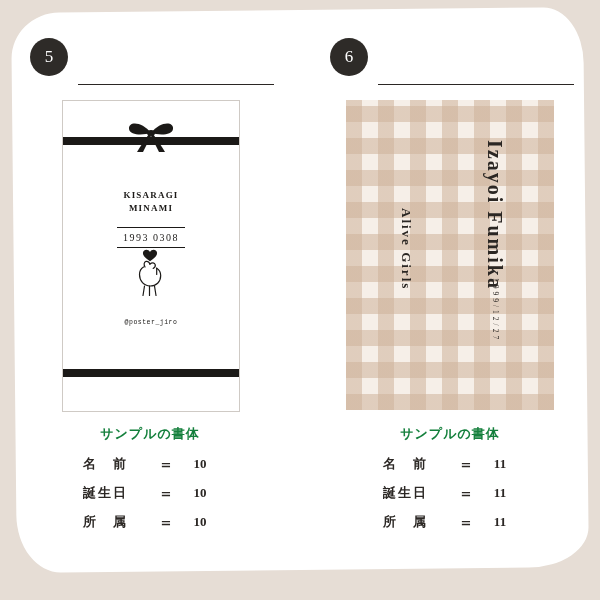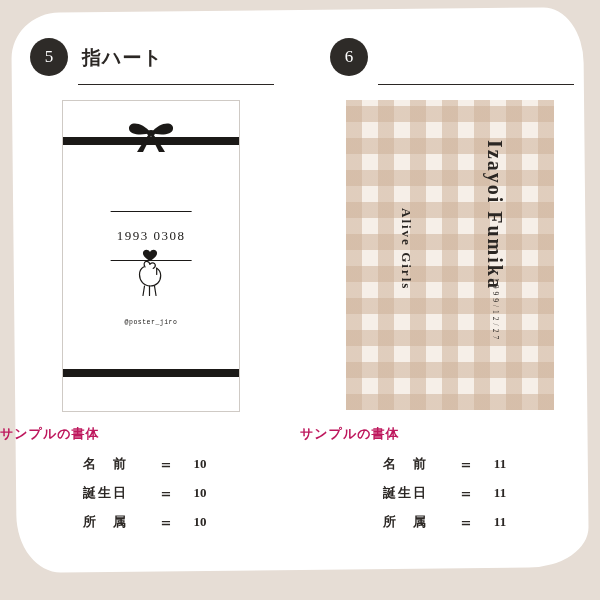--- a/index.html
+++ b/index.html
@@ -59,24 +59,24 @@
   .band-bottom{top:268px;}
   .bow{
     position:absolute;left:50%;top:18px;transform:translateX(-50%);
   }
   .poster-name{
     position:absolute;left:0;width:100%;text-align:center;top:88px;
     font-family:"Liberation Serif", serif;
     font-size:9px;letter-spacing:1.2px;color:#1b1917;line-height:13px;font-weight:700;
   }
   .poster-date{
-    position:absolute;left:50%;transform:translateX(-50%);top:110px;
+    position:absolute;left:50%;transform:translateX(-50%);top:126px;
     border-top:1px solid #1b1917;border-bottom:1px solid #1b1917;
-    padding:16px 6px;font-family:"Liberation Serif", serif;
-    font-size:13px;letter-spacing:1.5px;color:#1b1917;white-space:nowrap;
+    padding:4px 6px;font-family:"Liberation Serif", serif;
+    font-size:10px;letter-spacing:1.5px;color:#1b1917;white-space:nowrap;
   }
   .heart-hand{
     position:absolute;left:50%;transform:translateX(-50%);top:142px;
   }
   .poster-handle{
     position:absolute;left:0;width:100%;text-align:center;top:218px;
     font-family:"Liberation Mono", monospace;
     font-size:6.5px;letter-spacing:.5px;color:#1b1917;
   }
 
@@ -101,22 +101,22 @@
   }
   .v-date{
     right:54px;top:178px;font-size:7.5px;letter-spacing:3px;
   }
   .v-sub{
     left:52px;top:108px;font-size:13px;letter-spacing:2px;font-weight:700;
   }
 
   
   .spec-title{
-    position:absolute;left:0;width:100%;text-align:left;top:425px;
-    font-size:13px;color:#be185d;font-family:"DejaVu Sans", sans-serif;font-weight:700;
+    position:absolute;left:0;width:100%;text-align:center;top:425px;
+    font-size:13px;color:#15803d;font-family:"DejaVu Sans", sans-serif;font-weight:700;
     letter-spacing:1px;
   }
   .spec-rows{
     position:absolute;left:0;width:100%;top:455px;
     display:flex;flex-direction:column;gap:11px;
     font-family:"DejaVu Sans", sans-serif;
     font-size:13px;color:#2b2724;font-weight:700;
   }
   .spec-row{display:flex;justify-content:center;align-items:center;}
   .spec-label{width:66px;text-align:left;letter-spacing:2px;}
@@ -127,37 +127,37 @@
 <body>
 
 <div class="stage">
   <div class="blob"></div>
   <div class="blob2"></div>
 
   <div class="cards">
 
     <div class="card">
       <div class="num-badge">5</div>
-      <div class="card-title">指ハート</div>
       <div class="title-rule"></div>
 
       <div class="poster">
         <div class="ribbon-band band-top"></div>
         <div class="ribbon-band band-bottom"></div>
 
         <div class="bow">
           <svg width="62" height="34" viewBox="0 0 62 34">
             <path d="M31 14 C22 2, 8 2, 9 10 C10 17, 24 16, 31 14 Z" fill="#1b1917"></path>
             <path d="M31 14 C40 2, 54 2, 53 10 C52 17, 38 16, 31 14 Z" fill="#1b1917"></path>
             <path d="M29 15 C24 22, 20 28, 17 33 L23 33 C26 27, 29 21, 31 17 Z" fill="#1b1917"></path>
             <path d="M33 15 C38 22, 42 28, 45 33 L39 33 C36 27, 33 21, 31 17 Z" fill="#1b1917"></path>
             <ellipse cx="31" cy="14" rx="4" ry="3" fill="#1b1917"></ellipse>
           </svg>
         </div>
 
+        <div class="poster-name"><span>KISARAGI</span><br><span>MINAMI</span></div>
 
         <div class="poster-date">1993 0308</div>
 
         <div class="heart-hand">
           <svg width="44" height="58" viewBox="0 0 44 58">
             <path d="M21 9 c-1.6-3.2-6.4-3-7 .6 -.5 3.2 3.2 6 7 8.6 3.8-2.6 7.5-5.4 7-8.6 -.6-3.6-5.4-3.8-7-.6z" fill="#1b1917"></path>
             <g fill="none" stroke="#1b1917" stroke-width="1.2" stroke-linecap="round" stroke-linejoin="round">
               <path d="M16 24 c-1.5-2.5-1-5 1-5.6 2-.6 3.4 1.2 3.8 2.8"></path>
               <path d="M21 21 c2-1.8 4.6-1.4 5.2 .6 .5 1.7-.6 3-2 3.8"></path>
               <path d="M14.5 24 c-2.5 1.5-4 4.2-4 7.6 0 6.4 4.4 11.4 10.6 11.4 6 0 10.6-4 10.6-10.4 0-3.4-1.6-6-4-7.4"></path>

